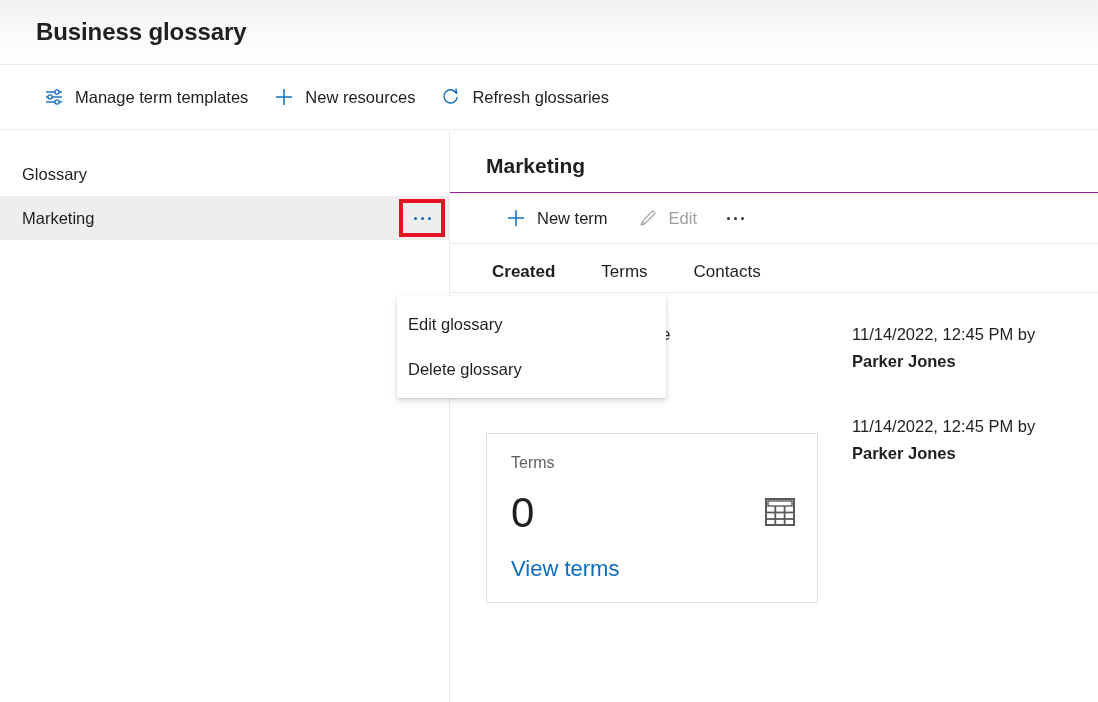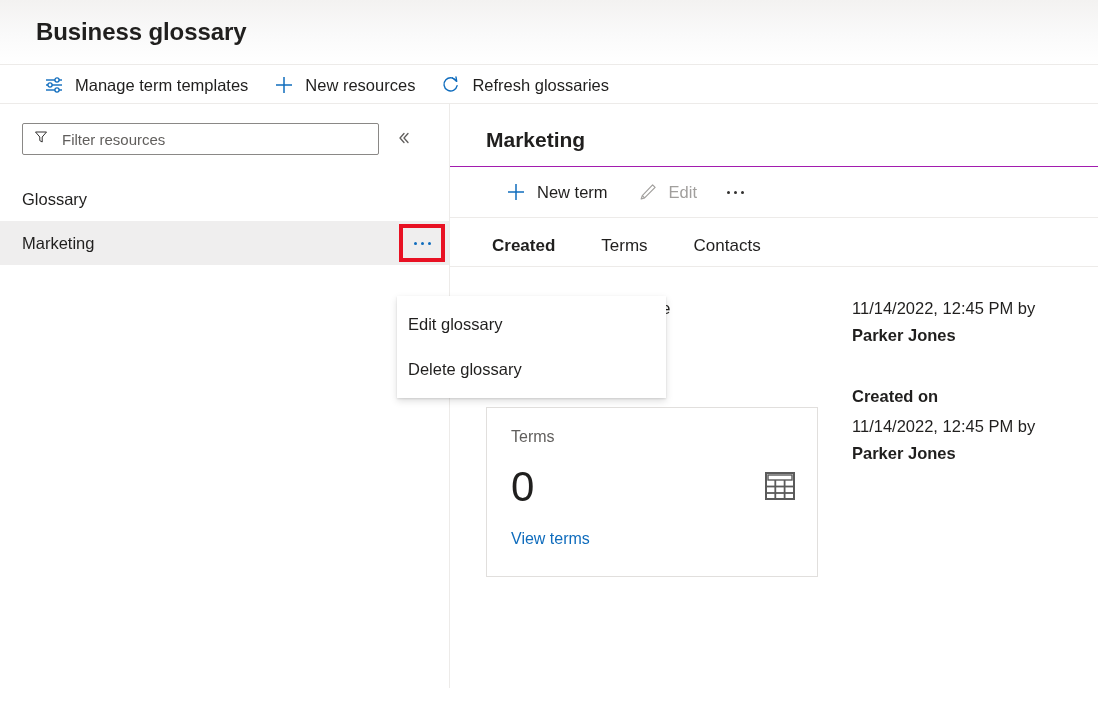--- a/index.html
+++ b/index.html
@@ -27,24 +27,25 @@
   }
   .page-title {
     font-size: 24px;
     font-weight: 600;
     color: #201f1e;
     letter-spacing: -0.1px;
   }
 
   
   .command-bar {
-    height: 40px;
+    height: 66px;
     border-top: 1px solid #edebe9;
     border-bottom: 1px solid #edebe9;
     display: flex;
+    align-items: center;
     padding-left: 36px;
     box-sizing: border-box;
     background: #ffffff;
   }
   .cmd {
     display: flex;
     align-items: center;
     height: 40px;
     padding: 0 8px;
     margin-right: 10px;
@@ -255,21 +256,21 @@
     color: #605e5c;
   }
   .card-number {
     font-size: 42px;
     color: #201f1e;
     line-height: 1;
     margin-top: 20px;
     font-weight: 400;
   }
   .card-link {
-    font-size: 16px;
+    font-size: 22px;
     color: #0f6cbd;
     margin-top: 22px;
     cursor: pointer;
     display: inline-block;
   }
   .card-icon {
     position: absolute;
     right: 22px;
     top: 64px;
   }
@@ -344,38 +345,20 @@
     </span>
     <span class="cmd-label">Refresh glossaries</span>
   </button>
 
 </div>
 
 <div class="body-split">
 
   <div class="left-pane">
 
-    <div class="filter-row">
-      <div class="filter-box">
-        <span class="ico">
-          <svg width="16" height="16" viewBox="0 0 16 16">
-            <path d="M2.5 3 L13.5 3 L9.2 8 L9.2 13 L6.8 11.6 L6.8 8 Z" fill="none" stroke="#323130" stroke-width="1"></path>
-          </svg>
-        </span>
-        <input class="filter-input" type="text" placeholder="Filter resources" style="">
-      </div>
-      <button class="collapse-btn">
-        <span class="ico">
-          <svg width="16" height="16" viewBox="0 0 16 16">
-            <path d="M8 3.5 L4 8 L8 12.5" fill="none" stroke="#605e5c" stroke-width="1.3" stroke-linecap="round" stroke-linejoin="round"></path>
-            <path d="M12 3.5 L8 8 L12 12.5" fill="none" stroke="#605e5c" stroke-width="1.3" stroke-linecap="round" stroke-linejoin="round"></path>
-          </svg>
-        </span>
-      </button>
-    </div>
 
     <div class="tree">
 
       <div class="tree-row">
         <span class="row-label">Glossary</span>
       </div>
 
       <div class="tree-row selected">
         <span class="row-label">Marketing</span>
         <button class="row-more highlighted">
@@ -456,21 +439,20 @@
         </div>
       </div>
 
       <div class="col-right">
 
         <div class="field-block">
           <div class="field-value"><span>11/14/2022, 12:45 PM by </span><span class="who">Parker Jones</span></div>
         </div>
 
         <div class="field-block">
-          <div class="field-label">Created on</div>
           <div class="field-value"><span>11/14/2022, 12:45 PM by </span><span class="who">Parker Jones</span></div>
         </div>
 
       </div>
 
     </div>
 
   </div>
 
 </div>

